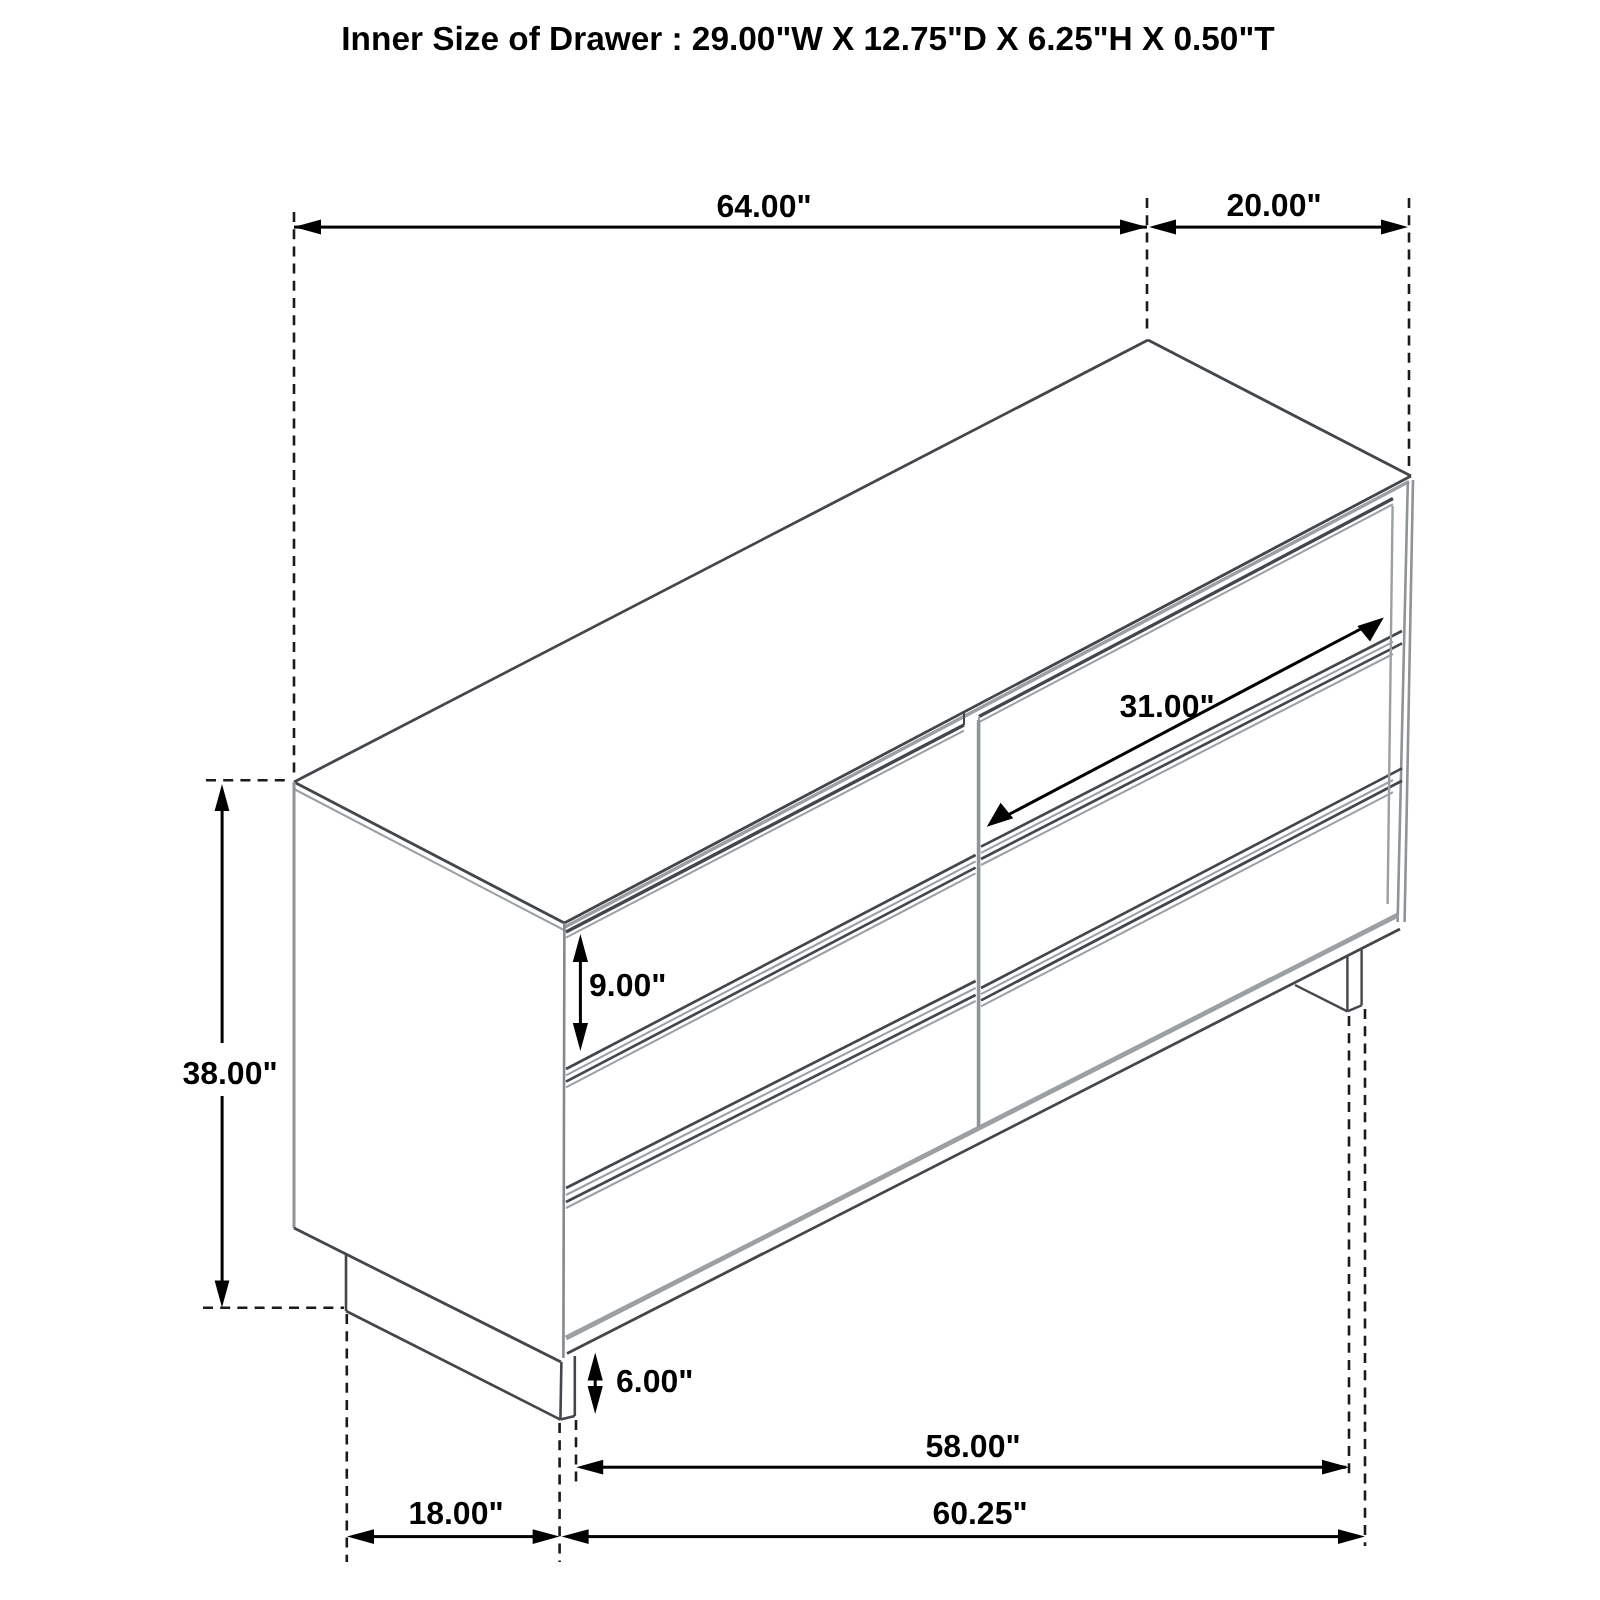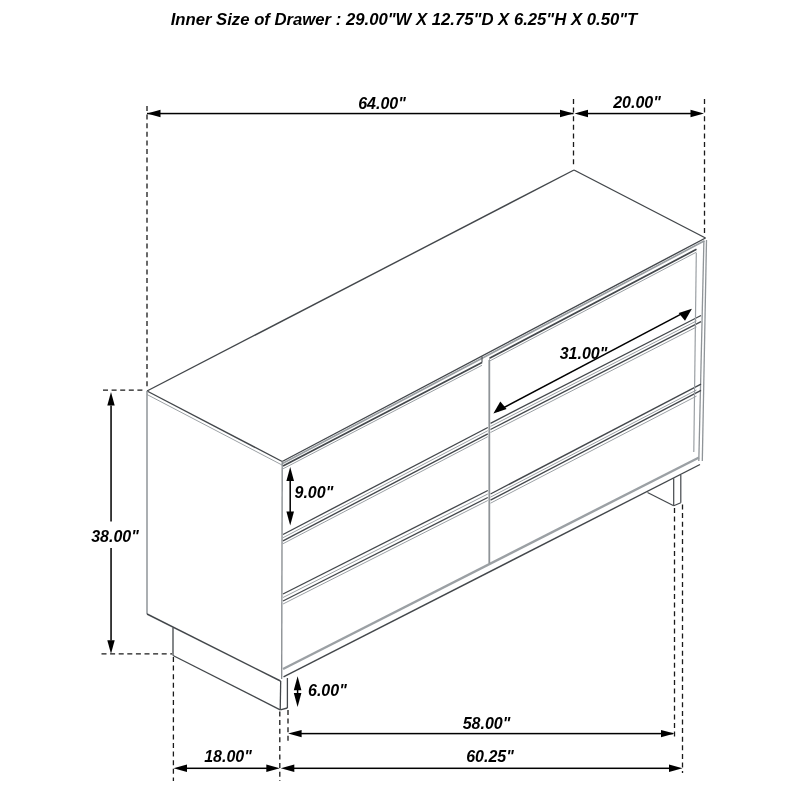--- a/index.html
+++ b/index.html
@@ -1,16 +1,16 @@
 <!DOCTYPE html>
 <html><head>
 <meta charset="utf-8">
 <style>
   html,body{margin:0;padding:0;background:#ffffff;}
-  .wrap{width:732px;height:800px;position:relative;font-family:"Liberation Sans", sans-serif;transform:translateZ(0);font-style:italic;}
+  .wrap{width:732px;height:800px;position:relative;font-family:"Liberation Sans", sans-serif;transform:translateZ(0);}
   svg{position:absolute;left:0;top:0;}
   text{font-family:"Liberation Sans", sans-serif;font-weight:bold;fill:#000;}
 </style>
 </head>
 <body>
 <div class="wrap">
 <svg width="800" height="800" viewBox="0 0 800 800">
 
   <g fill="none" stroke-linecap="butt">
 

